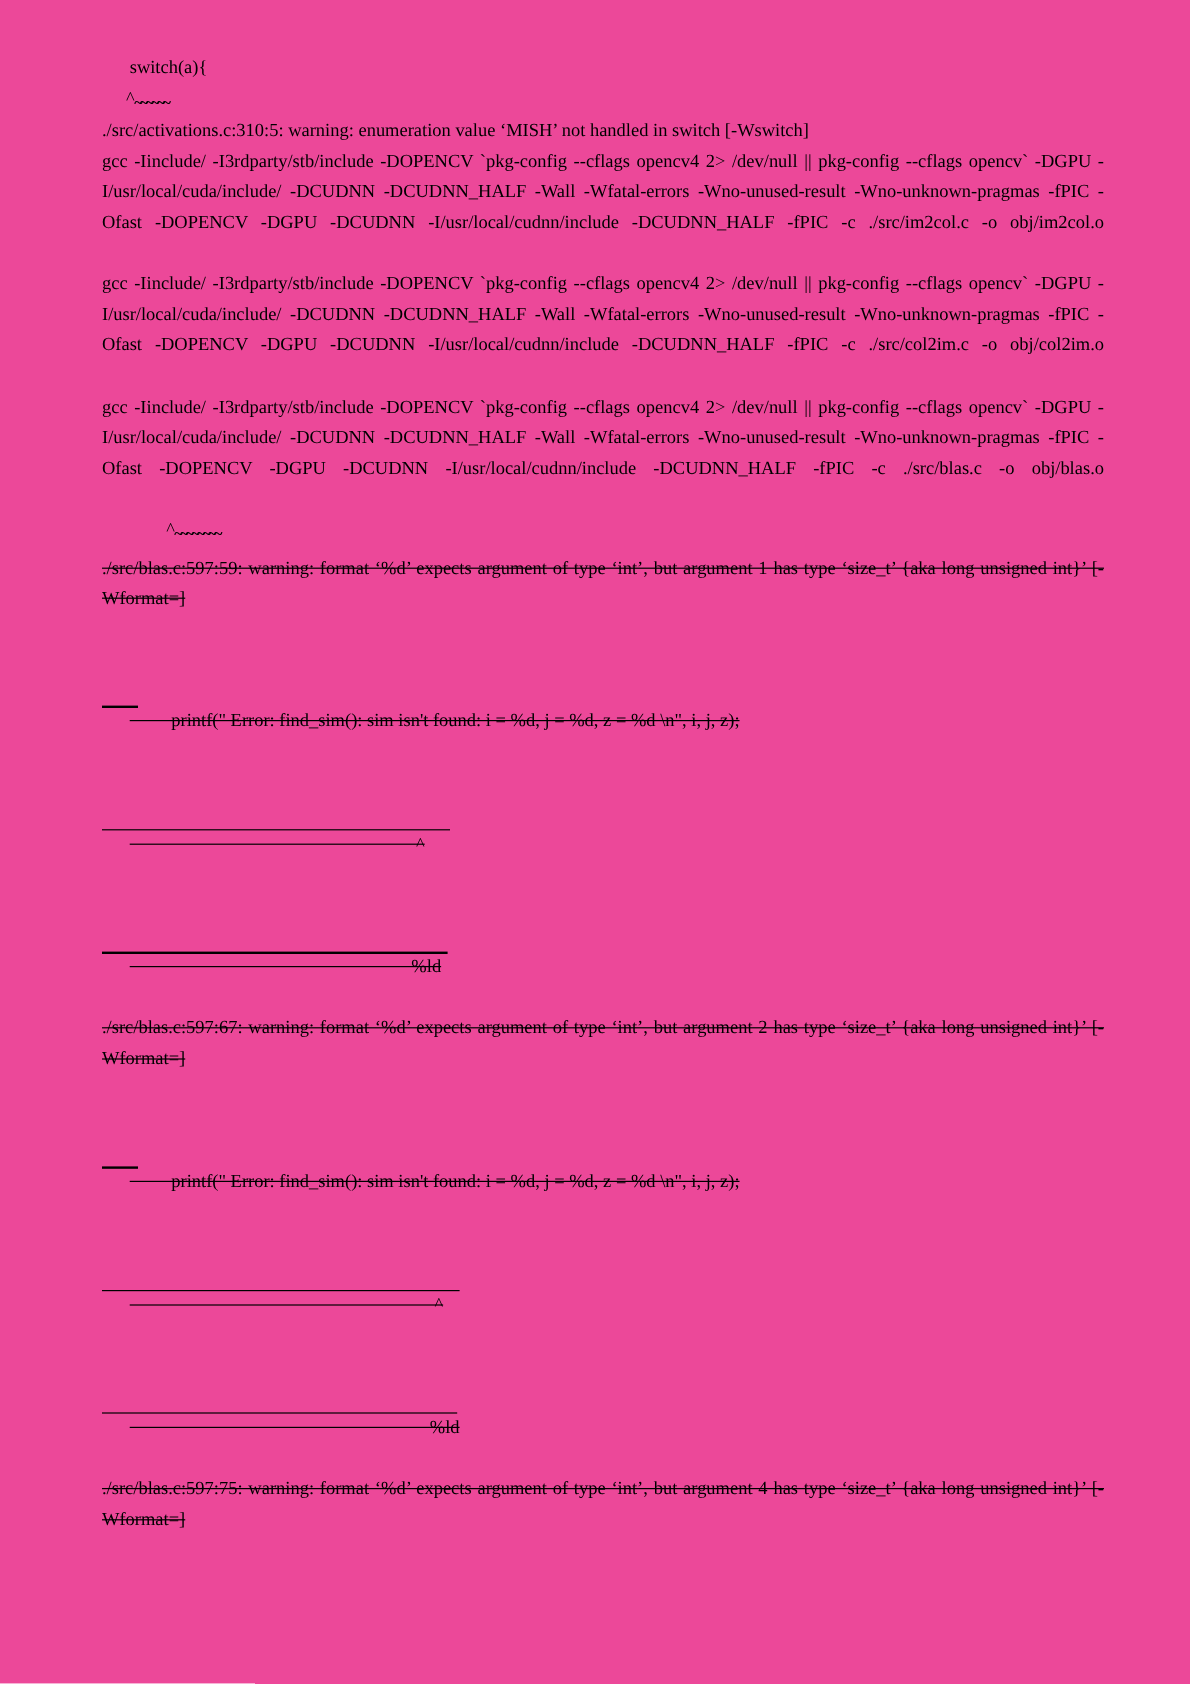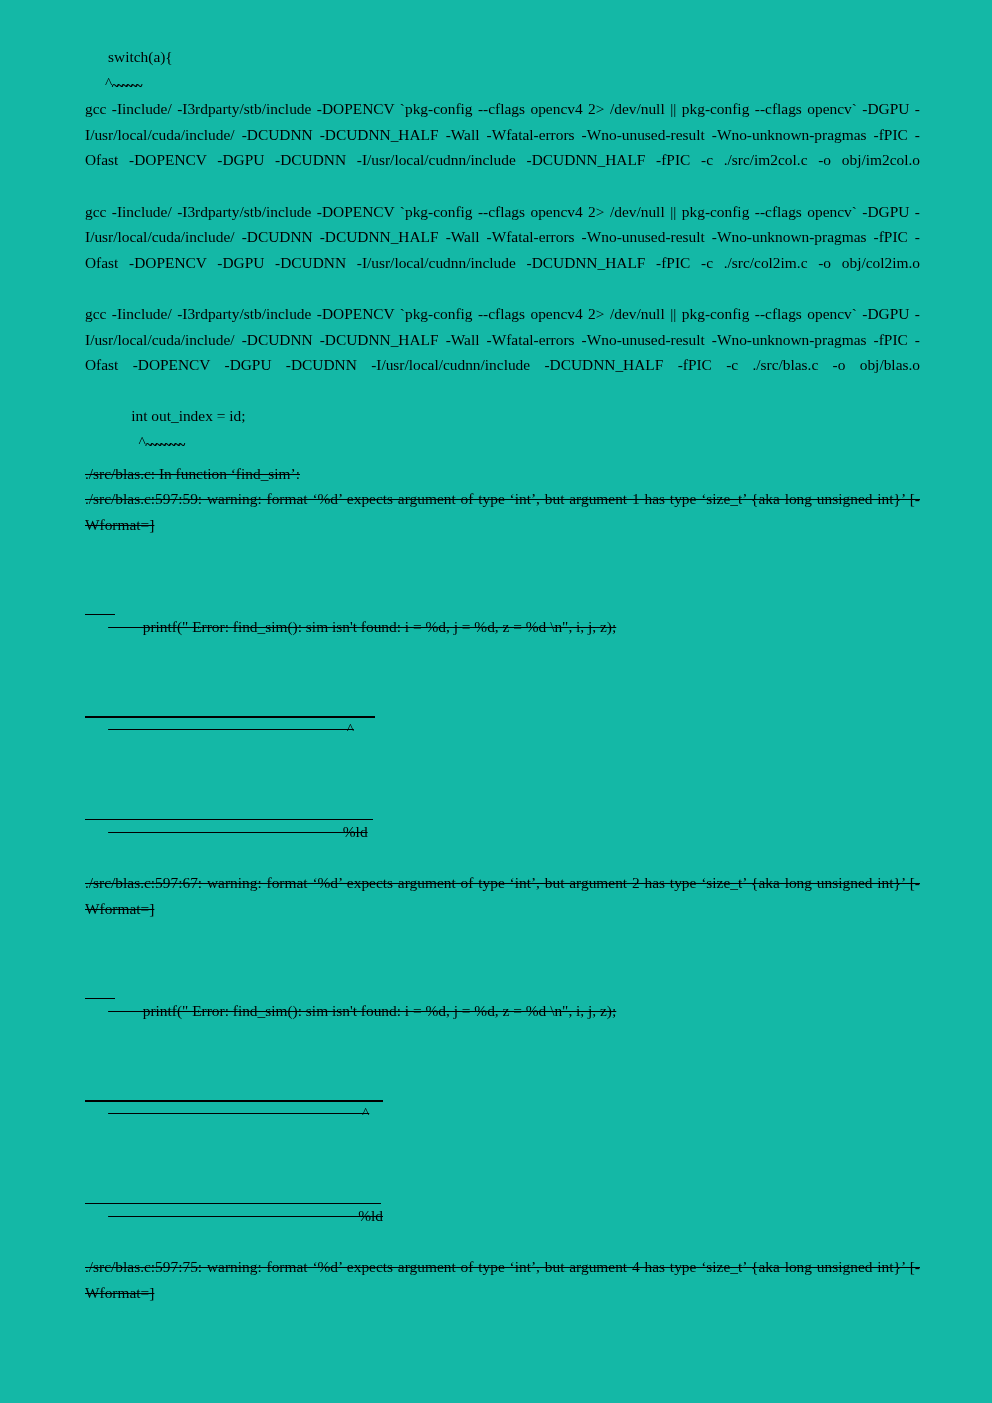--- a/index.html
+++ b/index.html
@@ -11,21 +11,21 @@
     width: 992px;
     height: 1403px;
     font-family: "Liberation Serif", "DejaVu Serif", serif;
     color: #000000;
     -webkit-font-smoothing: antialiased;
   }
   #page {
     position: relative;
     width: 992px;
     height: 1403px;
-    background: #14b8a6;
+    background: #ec4899;
     box-sizing: border-box;
     padding: 44px 72px 0 85px;
     overflow: hidden;
   }
   .doc-body {
     font-size: 15.4px;
     line-height: 25.6px;
     text-align: left;
   }
   
@@ -102,35 +102,34 @@
 </head>
 <body>
 
 <div id="page">
   <div class="doc-body">
 
     <div class="src">      switch(a){</div>
 
     <div class="caret"><span>      ^</span><span class="tilde">~~~~~~</span></div>
 
+    <div class="ln">./src/activations.c:310:5: warning: enumeration value ‘MISH’ not handled in switch [-Wswitch]</div>
 
     <div class="wrapln">gcc -Iinclude/ -I3rdparty/stb/include -DOPENCV `pkg-config --cflags opencv4 2&gt; /dev/null || pkg-config --cflags opencv` -DGPU -I/usr/local/cuda/include/ -DCUDNN -DCUDNN_HALF -Wall -Wfatal-errors -Wno-unused-result -Wno-unknown-pragmas -fPIC -Ofast -DOPENCV -DGPU -DCUDNN -I/usr/local/cudnn/include -DCUDNN_HALF -fPIC -c ./src/im2col.c -o obj/im2col.o</div>
 
     <div class="wrapln">gcc -Iinclude/ -I3rdparty/stb/include -DOPENCV `pkg-config --cflags opencv4 2&gt; /dev/null || pkg-config --cflags opencv` -DGPU -I/usr/local/cuda/include/ -DCUDNN -DCUDNN_HALF -Wall -Wfatal-errors -Wno-unused-result -Wno-unknown-pragmas -fPIC -Ofast -DOPENCV -DGPU -DCUDNN -I/usr/local/cudnn/include -DCUDNN_HALF -fPIC -c ./src/col2im.c -o obj/col2im.o</div>
 
     <div class="wrapln">gcc -Iinclude/ -I3rdparty/stb/include -DOPENCV `pkg-config --cflags opencv4 2&gt; /dev/null || pkg-config --cflags opencv` -DGPU -I/usr/local/cuda/include/ -DCUDNN -DCUDNN_HALF -Wall -Wfatal-errors -Wno-unused-result -Wno-unknown-pragmas -fPIC -Ofast -DOPENCV -DGPU -DCUDNN -I/usr/local/cudnn/include -DCUDNN_HALF -fPIC -c ./src/blas.c -o obj/blas.o</div>
 
 
-    <div class="src">            int out_index = id;</div>
 
     <div class="caret"><span>                ^</span><span class="tilde">~~~~~~~~</span></div>
 
     <div class="spacer-sm"></div>
 
-    <div class="ln del">./src/blas.c: In function ‘find_sim’:</div>
     <div class="wrapln del">./src/blas.c:597:59: warning: format ‘%d’ expects argument of type ‘int’, but argument 1 has type ‘size_t’ {aka long unsigned int}’ [-Wformat=]</div>
 
     <div class="del-rule">
       <span class="rule" style="width:30px"></span>
       <span class="txt">         printf(" Error: find_sim(): sim isn't found: i = %d, j = %d, z = %d \n", i, j, z);</span>
     </div>
     <div class="del-rule">
       <span class="rule" style="width:290px"></span>
       <span class="txt">                                                              ^</span>
     </div>

